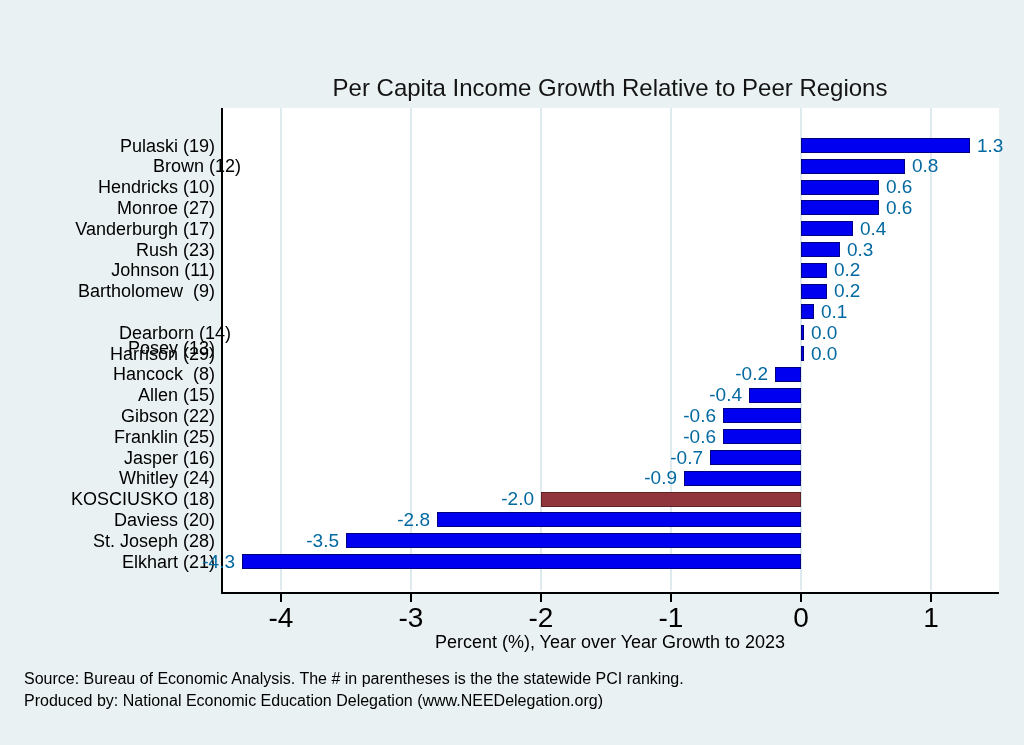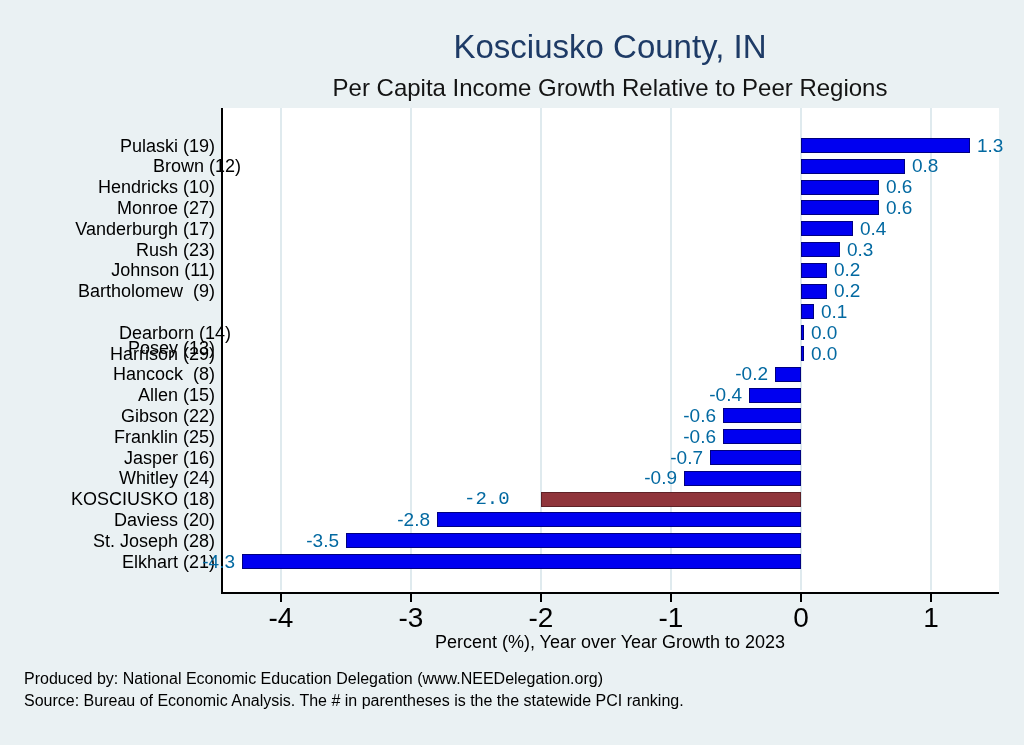--- a/index.html
+++ b/index.html
@@ -19,21 +19,20 @@
   .tick{position:absolute;top:594px;width:2px;height:8px;background:#000;}
   .tick-label{position:absolute;top:602px;width:80px;text-align:center;font-size:28px;color:#000;}
   .xlabel{position:absolute;left:221px;width:778px;top:632px;text-align:center;
           font-size:18px;color:#000;}
   .footer{position:absolute;left:24px;top:668px;font-size:16px;color:#000;line-height:22px;}
 </style>
 </head>
 <body>
 
 <div class="canvas" id="canvas" style="background: rgb(234, 241, 243);">
-  <div class="title" style="color: rgb(30, 59, 102);">Kosciusko County, IN</div>
   <div class="subtitle">Per Capita Income Growth Relative to Peer Regions</div>
   <div class="plot" id="plot" style="background: rgb(255, 255, 255);"></div>
   <div id="gridlines">
       <div class="gridline" style="left: 280px; background: rgb(223, 234, 238);"></div>
       <div class="gridline" style="left: 410px; background: rgb(223, 234, 238);"></div>
       <div class="gridline" style="left: 540px; background: rgb(223, 234, 238);"></div>
       <div class="gridline" style="left: 670px; background: rgb(223, 234, 238);"></div>
       <div class="gridline" style="left: 800px; background: rgb(223, 234, 238);"></div>
       <div class="gridline" style="left: 930px; background: rgb(223, 234, 238);"></div>
     </div>
@@ -84,21 +83,21 @@
       <div class="bar" style="top: 429px; left: 723px; width: 78px; background: rgb(0, 0, 240); border-color: rgb(0, 0, 128);"></div>
       <div class="val-label" style="top: 426px; left: 646px; width: 70px; text-align: right;">-0.6</div>
       <div class="cat-label" style="top: 447px;">Jasper (16)</div>
       <div class="bar" style="top: 450px; left: 710px; width: 91px; background: rgb(0, 0, 240); border-color: rgb(0, 0, 128);"></div>
       <div class="val-label" style="top: 447px; left: 633px; width: 70px; text-align: right;">-0.7</div>
       <div class="cat-label" style="top: 467px;">Whitley (24)</div>
       <div class="bar" style="top: 471px; left: 684px; width: 117px; background: rgb(0, 0, 240); border-color: rgb(0, 0, 128);"></div>
       <div class="val-label" style="top: 467px; left: 607px; width: 70px; text-align: right;">-0.9</div>
       <div class="cat-label" style="top: 488px;">KOSCIUSKO (18)</div>
       <div class="bar" style="top: 492px; left: 541px; width: 260px; background: rgb(144, 53, 59); border-color: rgb(94, 34, 39);"></div>
-      <div class="val-label" style="top: 488px; left: 464px; width: 70px;  font-family: Liberation Mono, monospace;">-2.0</div>
+      <div class="val-label" style="top: 488px; left: 464px; width: 70px; text-align: right;">-2.0</div>
       <div class="cat-label" style="top: 509px;">Daviess (20)</div>
       <div class="bar" style="top: 512px; left: 437px; width: 364px; background: rgb(0, 0, 240); border-color: rgb(0, 0, 128);"></div>
       <div class="val-label" style="top: 509px; left: 360px; width: 70px; text-align: right;">-2.8</div>
       <div class="cat-label" style="top: 530px;">St. Joseph (28)</div>
       <div class="bar" style="top: 533px; left: 346px; width: 455px; background: rgb(0, 0, 240); border-color: rgb(0, 0, 128);"></div>
       <div class="val-label" style="top: 530px; left: 269px; width: 70px; text-align: right;">-3.5</div>
       <div class="cat-label" style="top: 551px;">Elkhart (21)</div>
       <div class="bar" style="top: 554px; left: 242px; width: 559px; background: rgb(0, 0, 240); border-color: rgb(0, 0, 128);"></div>
       <div class="val-label" style="top: 551px; left: 165px; width: 70px; text-align: right;">-4.3</div>
     </div>
@@ -111,16 +110,16 @@
       <div class="tick-label" style="left: 501px;">-2</div>
       <div class="tick" style="left: 670px;"></div>
       <div class="tick-label" style="left: 631px;">-1</div>
       <div class="tick" style="left: 800px;"></div>
       <div class="tick-label" style="left: 761px;">0</div>
       <div class="tick" style="left: 930px;"></div>
       <div class="tick-label" style="left: 891px;">1</div>
     </div>
   <div class="xlabel">Percent (%), Year over Year Growth to 2023</div>
   <div class="footer">
+    <div>Source: Bureau of Economic Analysis. The # in parentheses is the the statewide PCI ranking.</div>
     <div>Produced by: National Economic Education Delegation (www.NEEDelegation.org)</div>
-    <div>Source: Bureau of Economic Analysis. The # in parentheses is the the statewide PCI ranking.</div>
   </div>
 </div>
 
 </body></html>

